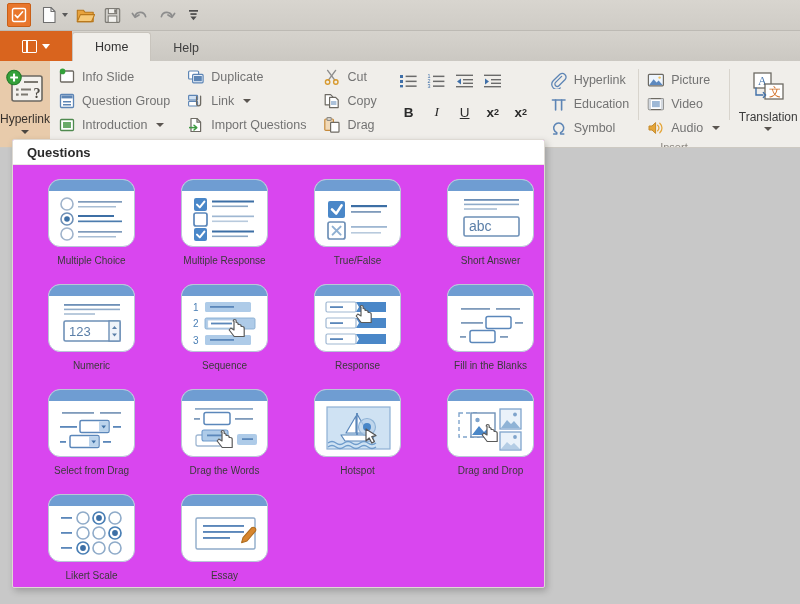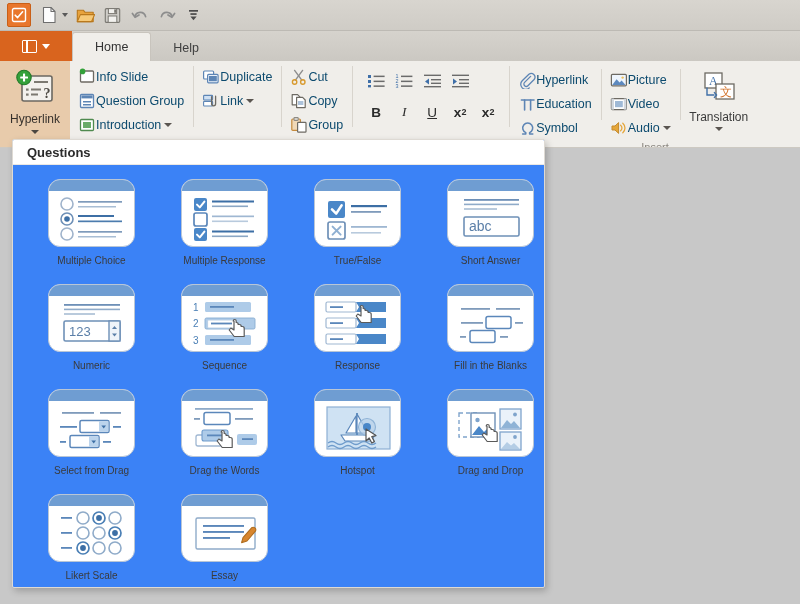--- a/index.html
+++ b/index.html
@@ -135,21 +135,22 @@
     border-top: 4.5px solid #4b4640;
     margin-top: 4px;
   }
 
   
   .col { display: flex; flex-direction: column; justify-content: flex-start; padding: 4px 4px 0 6px; }
   .item {
     display: flex; align-items: center;
     height: 24px;
     padding: 0 5px 0 2px;
-    font-size: 12.5px; color: #0c4a6e;
+    gap: 6px;
+    font-size: 12.5px; color: #737373;
     white-space: nowrap;
   }
   .item .ic { width: 18px; height: 18px; flex: 0 0 18px; display:flex; align-items:center; justify-content:center;}
   .item .mcaret {
     width: 0; height: 0;
     border-left: 4px solid transparent;
     border-right: 4px solid transparent;
     border-top: 4.5px solid #5a5550;
     margin-left: 3px;
   }
@@ -183,21 +184,21 @@
     border-right: 4px solid transparent;
     border-top: 4.5px solid #5a5550;
     margin-top: 3px;
   }
 
   
   .panel {
     position: absolute;
     left: 12px; top: 139px;
     width: 533px; height: 449px;
-    background: #3b82f6;
+    background: #d946ef;
     border: 1px solid #dedad4;
     border-radius: 2px;
     box-shadow: 2px 3px 7px rgba(0,0,0,0.22);
     z-index: 20;
     overflow: hidden;
   }
   .panel-title {
     height: 25px; line-height: 25px;
     padding-left: 14px;
     font-size: 13px; color: #2b2b2b;
@@ -377,20 +378,31 @@
         <span class="ic">
           <svg width="18" height="18" viewBox="0 0 18 18" aria-hidden="true">
             <rect x="1.6" y="3.4" width="9" height="4.6" rx="0.8" fill="#cfe0f3" stroke="#5d85b5" stroke-width="1.1"></rect>
             <rect x="1.6" y="9.4" width="9" height="4.6" rx="0.8" fill="#fff" stroke="#5d85b5" stroke-width="1.1"></rect>
             <path d="M13.6 4.2 v7.6 a2 2 0 0 1 -4 0 v-7.2" fill="none" stroke="#6d6a63" stroke-width="1.3" stroke-linecap="round"></path>
           </svg>
         </span>
         <span>Link</span>
         <span class="mcaret"></span>
       </div>
+      <div class="item">
+        <span class="ic">
+          <svg width="18" height="18" viewBox="0 0 18 18" aria-hidden="true">
+            <path d="M4 2.5 h6 l3.6 3.6 v9.4 h-9.6 z" fill="#fff" stroke="#6d6a63" stroke-width="1.2" stroke-linejoin="round"></path>
+            <path d="M10 2.5 v3.6 h3.6" fill="none" stroke="#6d6a63" stroke-width="1.2"></path>
+            <path d="M2 11.6 h7.2" stroke="#3f9b43" stroke-width="1.5"></path>
+            <path d="M7 9.2 L9.8 11.6 L7 14" fill="none" stroke="#3f9b43" stroke-width="1.5" stroke-linecap="round" stroke-linejoin="round"></path>
+          </svg>
+        </span>
+        <span>Import Questions</span>
+      </div>
     </div>
 
     <div class="vsep"></div>
 
     <div class="col">
       <div class="item">
         <span class="ic">
           <svg width="18" height="18" viewBox="0 0 18 18" aria-hidden="true">
             <path d="M4.6 2.4 L11.8 12.2" stroke="#8d8d8d" stroke-width="1.4" stroke-linecap="round"></path>
             <path d="M12.6 2.4 L5.4 12.2" stroke="#8d8d8d" stroke-width="1.4" stroke-linecap="round"></path>
@@ -411,21 +423,21 @@
         <span>Copy</span>
       </div>
       <div class="item">
         <span class="ic">
           <svg width="18" height="18" viewBox="0 0 18 18" aria-hidden="true">
             <rect x="1.8" y="3" width="8.6" height="11.4" rx="1" fill="#f0d9b8" stroke="#c58a3c" stroke-width="1.2"></rect>
             <rect x="4" y="1.6" width="4.2" height="2.8" rx="0.6" fill="#e7e4df" stroke="#8d8a84" stroke-width="1.1"></rect>
             <rect x="7.6" y="6.4" width="8.4" height="9.8" rx="0.8" fill="#fff" stroke="#6d6a63" stroke-width="1.2"></rect>
           </svg>
         </span>
-        <span>Group</span>
+        <span>Drag</span>
       </div>
     </div>
 
     <div class="vsep"></div>
 
     <div class="fmt">
       <div class="fmt-row">
         <span class="fmt-btn">
           <svg width="19" height="15" viewBox="0 0 19 15" aria-hidden="true">
             <rect x="1" y="2" width="3" height="3" fill="#3f6fa8"></rect>

